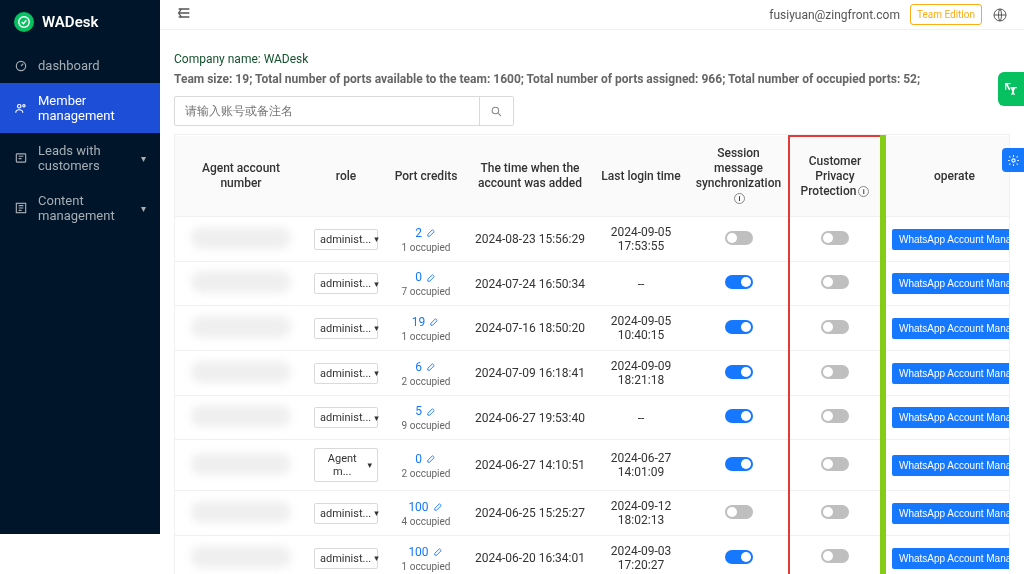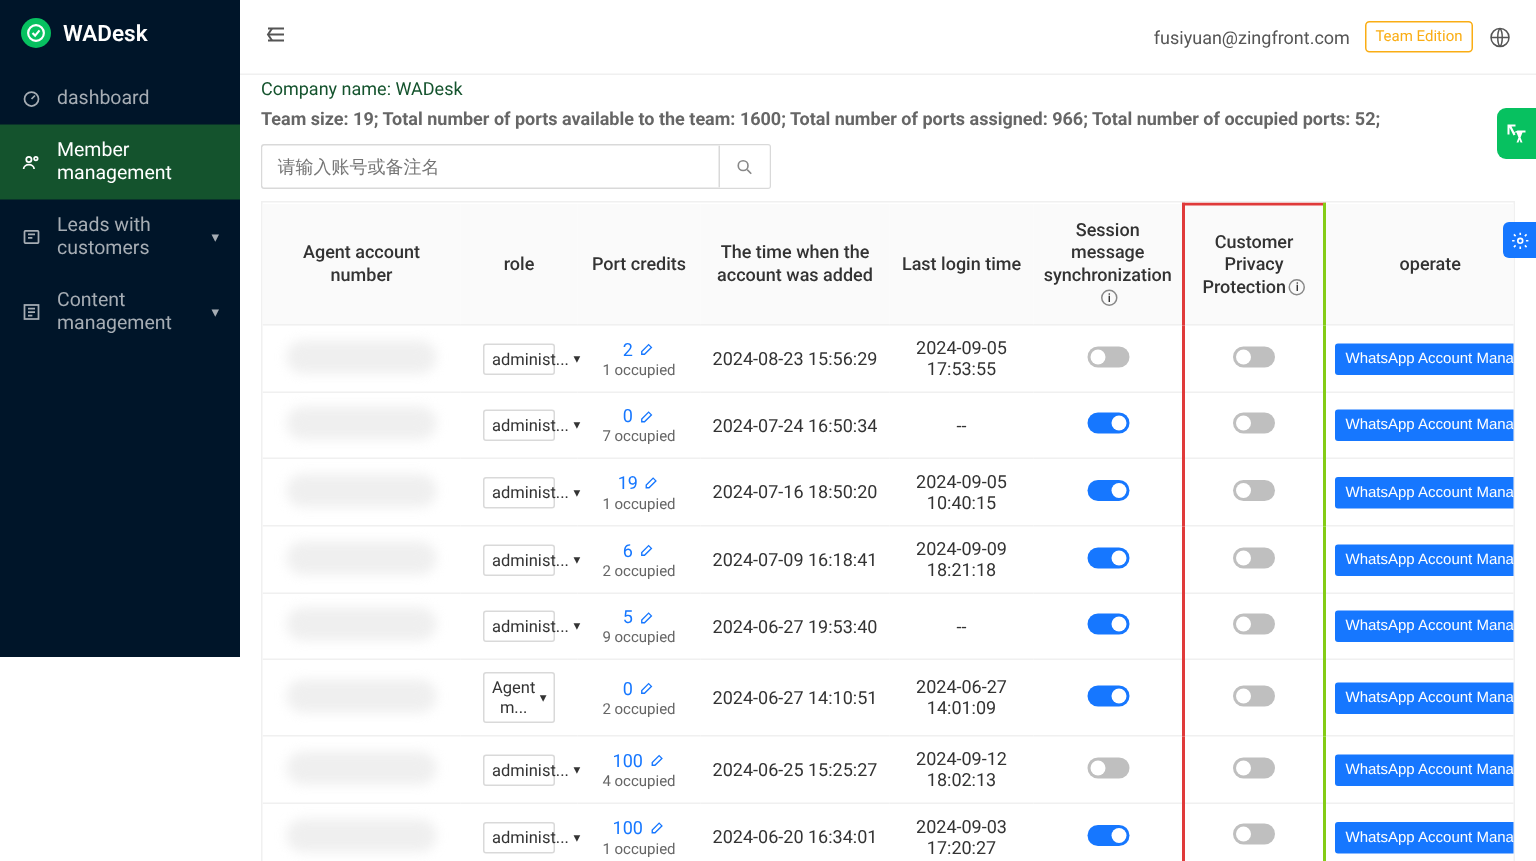--- a/index.html
+++ b/index.html
@@ -1,28 +1,28 @@
 <!DOCTYPE html>
 <html><head>
 <meta charset="utf-8">
 <style>
 * { box-sizing: border-box; margin: 0; padding: 0; }
 body { font-family: -apple-system, BlinkMacSystemFont, "Segoe UI", Roboto, sans-serif; font-size: 13px; color: #333; background: #fff; width: 1024px; height: 574px; overflow: hidden; }
 
-.sidebar { position: absolute; left: 0; top: 0; width: 160px; height: 438px; background: #001529; color: #a6adb4; }
+.sidebar { position: absolute; left: 0; top: 0; width: 160px; height: 534px; background: #001529; color: #a6adb4; }
 .brand { display: flex; align-items: center; padding: 12px 14px; color: #fff; font-size: 15px; font-weight: 600; gap: 8px; }
 .brand-logo { width: 20px; height: 20px; border-radius: 50%; background: #07c160; display: flex; align-items: center; justify-content: center; }
 .brand-logo svg { width: 14px; height: 14px; }
 .nav { list-style: none; padding: 4px 0; }
 .nav li { display: flex; align-items: center; padding: 10px 14px; font-size: 13px; gap: 10px; cursor: pointer; }
-.nav li.active { background: #14532d; color: #fff; }
+.nav li.active { background: #1d4ed8; color: #fff; }
 .nav-icon { width: 14px; height: 14px; display: inline-flex; align-items: center; justify-content: center; flex-shrink: 0; }
 .nav-chevron { margin-left: auto; font-size: 10px; }
 
-.topbar { position: absolute; left: 160px; top: 0; right: 0; height: 50px; background: #fff; display: flex; align-items: center; padding: 0 16px; border-bottom: 1px solid #f0f0f0; }
+.topbar { position: absolute; left: 160px; top: 0; right: 0; height: 30px; background: #fff; display: flex; align-items: center; padding: 0 16px; border-bottom: 1px solid #f0f0f0; }
 .collapse-btn { font-size: 14px; color: #555; cursor: pointer; }
 .top-right { margin-left: auto; display: flex; align-items: center; gap: 10px; font-size: 12px; color: #555; }
 .edition-badge { border: 1px solid #faad14; color: #faad14; padding: 4px 6px; border-radius: 3px; font-size: 10px; }
 .globe { width: 16px; height: 16px; }
 
 .main { position: absolute; left: 160px; top: 42px; right: 0; bottom: 0; padding: 10px 14px; overflow: hidden; }
 .company-line { font-size: 12px; color: #14532d; margin-bottom: 6px; }
 .summary-line { font-size: 12px; color: #666; margin-bottom: 10px; font-weight: bold; }
 .search-row { display: flex; margin-bottom: 8px; }
 .search-input-wrap { display: flex; align-items: center; border: 1px solid #d9d9d9; border-radius: 2px; width: 340px; }
@@ -36,32 +36,32 @@
 .col-account { width: 132px; }
 .col-role { width: 78px; }
 .col-credits { width: 82px; }
 .col-added { width: 126px; }
 .col-login { width: 96px; }
 .col-sync { width: 100px; }
 .col-privacy { width: 94px; }
 .col-operate { width: 140px; }
 
 .blurred-chip { display: inline-block; width: 100px; height: 22px; background: #e2e2e2; border-radius: 11px; filter: blur(4px); opacity: 0.55; }
-.role-select { border: 1px solid #d9d9d9; border-radius: 2px; padding: 3px 5px; font-size: 11px; display: inline-flex; align-items: center; gap: 3px; width: 48px; justify-content: space-between; }
+.role-select { border: 1px solid #d9d9d9; border-radius: 2px; padding: 3px 5px; font-size: 11px; display: inline-flex; align-items: center; gap: 3px; width: 64px; justify-content: space-between; }
 .credits-top { display: inline-flex; align-items: center; gap: 4px; color: #1677ff; font-size: 12px; justify-content: center; }
 .credits-top svg { width: 11px; height: 11px; }
 .credits-below { color: #666; font-size: 10px; margin-top: 2px; }
 .switch { width: 28px; height: 14px; background: #bfbfbf; border-radius: 7px; display: inline-block; position: relative; cursor: pointer; }
 .switch::after { content: ""; position: absolute; width: 10px; height: 10px; background: #fff; border-radius: 50%; top: 2px; left: 2px; }
 .switch.on { background: #1677ff; }
 .switch.on::after { left: auto; right: 2px; }
 .op-btn { background: #1677ff; color: #fff; border: none; padding: 5px 7px; border-radius: 2px; font-size: 10px; cursor: pointer; white-space: nowrap; }
 .info-icon { width: 11px; height: 11px; display: inline-block; border: 1px solid #888; border-radius: 50%; font-size: 8px; line-height: 9px; vertical-align: middle; margin-left: 2px; }
 
-.privacy-highlight { border-left: 2px solid #e03a3a; border-right: 2px solid #84cc16; }
+.privacy-highlight { border-left: 2px solid #e03a3a; border-right: 6px solid #84cc16; }
 thead .privacy-highlight { border-top: 2px solid #e03a3a; }
 tbody tr:last-child .privacy-highlight { border-bottom: 2px solid #e03a3a; }
 
 .float-translate { position: absolute; right: 0; top: 72px; width: 26px; height: 34px; background: #07c160; border-radius: 6px 0 0 6px; display: flex; align-items: center; justify-content: center; color: #fff; font-size: 14px; }
 .float-gear { position: absolute; right: 0; top: 148px; width: 22px; height: 24px; background: #1677ff; border-radius: 4px 0 0 4px; display: flex; align-items: center; justify-content: center; color: #fff; }
 </style>
 </head>
 <body>
 
 <aside class="sidebar">

